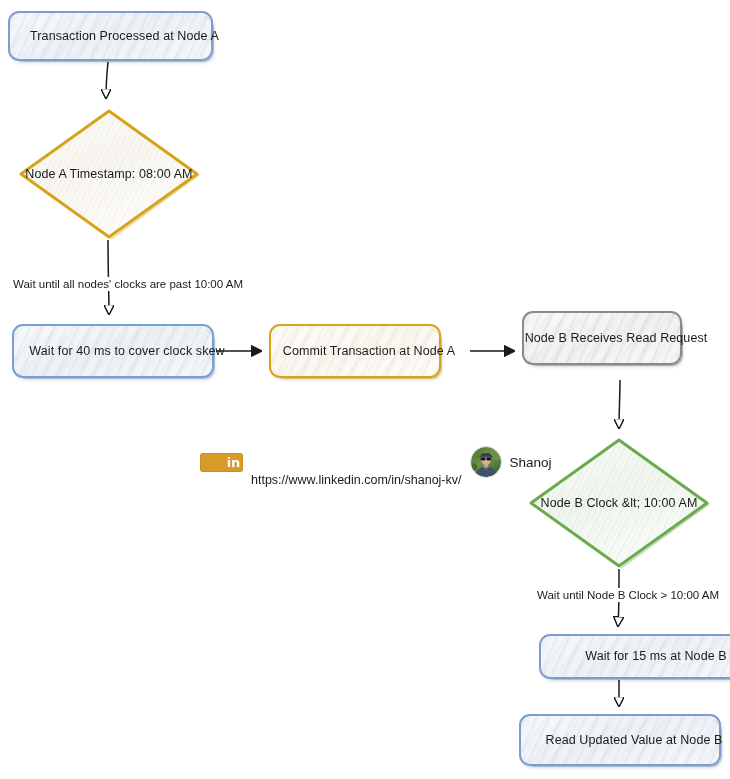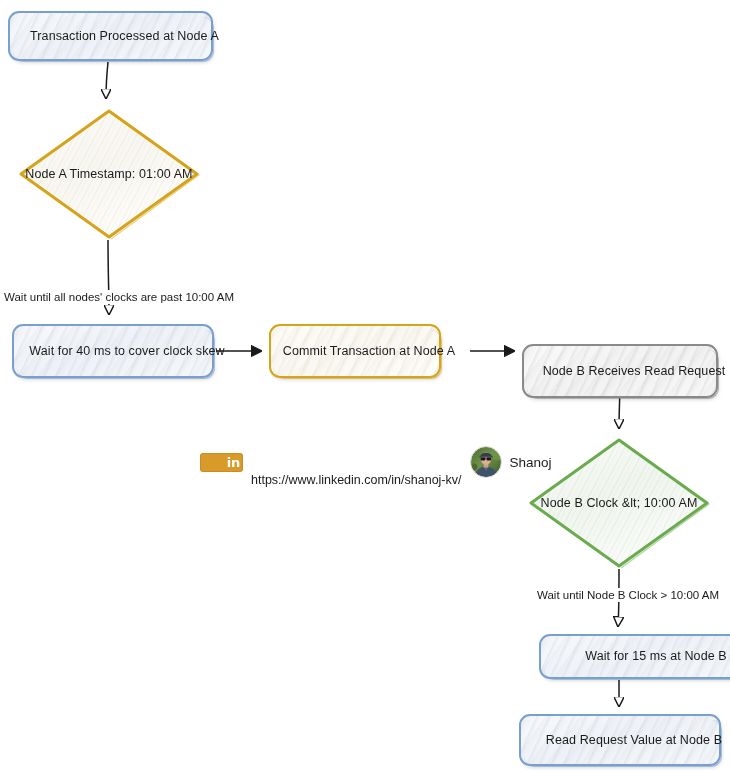--- a/index.html
+++ b/index.html
@@ -249,34 +249,34 @@
           </linearGradient>
           <pattern id="hatchGold" width="9" height="9" patternTransform="rotate(28)" patternUnits="userSpaceOnUse">
             <line x1="0" y1="0" x2="0" y2="9" stroke="rgba(170,150,110,0.16)" stroke-width="1.4"></line>
             <line x1="4.5" y1="0" x2="4.5" y2="9" stroke="rgba(170,150,110,0.07)" stroke-width="0.8"></line>
           </pattern>
         </defs>
         <polygon points="91,3 179,66 91,129 3,66" fill="url(#goldfill)" stroke="#d6a419" stroke-width="3" stroke-linejoin="round"></polygon>
         <polygon points="91,3 179,66 91,129 3,66" fill="url(#hatchGold)" stroke="none"></polygon>
         <polyline points="94,6 181,67 93,131" fill="none" stroke="#d6a419" stroke-width="1.3" opacity="0.5"></polyline>
       </svg>
-      <span class="node-label">Node A Timestamp: 01:00 AM</span>
-    </div>
-
-    <div class="edge-label" style="left:1px; top:277px;margin-top:13px;">Wait until all nodes' clocks are past 10:00 AM</div>
+      <span class="node-label">Node A Timestamp: 08:00 AM</span>
+    </div>
+
+    <div class="edge-label" style="left:10px; top:277px;">Wait until all nodes' clocks are past 10:00 AM</div>
 
     <div class="node box blue" style="left:12px; top:324px; width:202px; height:54px;">
       <span class="node-label">Wait for 40 ms to cover clock skew</span>
     </div>
 
     <div class="node box gold" style="left:269px; top:324px; width:172px; height:54px;">
       <span class="node-label">Commit Transaction at Node A</span>
     </div>
 
-    <div class="node box gray" style="left:522px; top:344px; width:196px; height:54px;">
+    <div class="node box gray" style="left:522px; top:311px; width:160px; height:54px;">
       <span class="node-label">Node B Receives Read Request</span>
     </div>
 
     <div class="node diamond" style="left:528px; top:437px; width:182px; height:132px;">
       <svg class="diamond-shape" viewBox="0 0 182 132" preserveAspectRatio="none">
         <defs>
           <linearGradient id="greenfill" x1="0" y1="0" x2="0.6" y2="1">
             <stop offset="0%" stop-color="#fbfdfa"></stop>
             <stop offset="50%" stop-color="#f0f5ee"></stop>
             <stop offset="100%" stop-color="#fafcf9"></stop>
@@ -293,21 +293,21 @@
       <span class="node-label">Node B Clock &amp;lt; 10:00 AM</span>
     </div>
 
     <div class="edge-label" style="left:534px; top:588px;">Wait until Node B Clock &gt; 10:00 AM</div>
 
     <div class="node box blue" style="left:515px; top:634px; width:206px; height:45px;margin-left:24px;">
       <span class="node-label">Wait for 15 ms at Node B</span>
     </div>
 
     <div class="node box blue" style="left:519px; top:714px; width:202px; height:52px;">
-      <span class="node-label">Read Request Value at Node B</span>
+      <span class="node-label">Read Updated Value at Node B</span>
     </div>
 
     <div id="watermark" style="left:200px; top:437px;">
       <div id="li-icon">in</div>
       <div id="li-url">https://www.linkedin.com/in/shanoj-kv/</div>
       <div id="avatar">
         <svg viewBox="0 0 30 30" width="30" height="30">
           <defs>
             <clipPath id="avclip">
                 <circle cx="15" cy="15" r="15"></circle>

